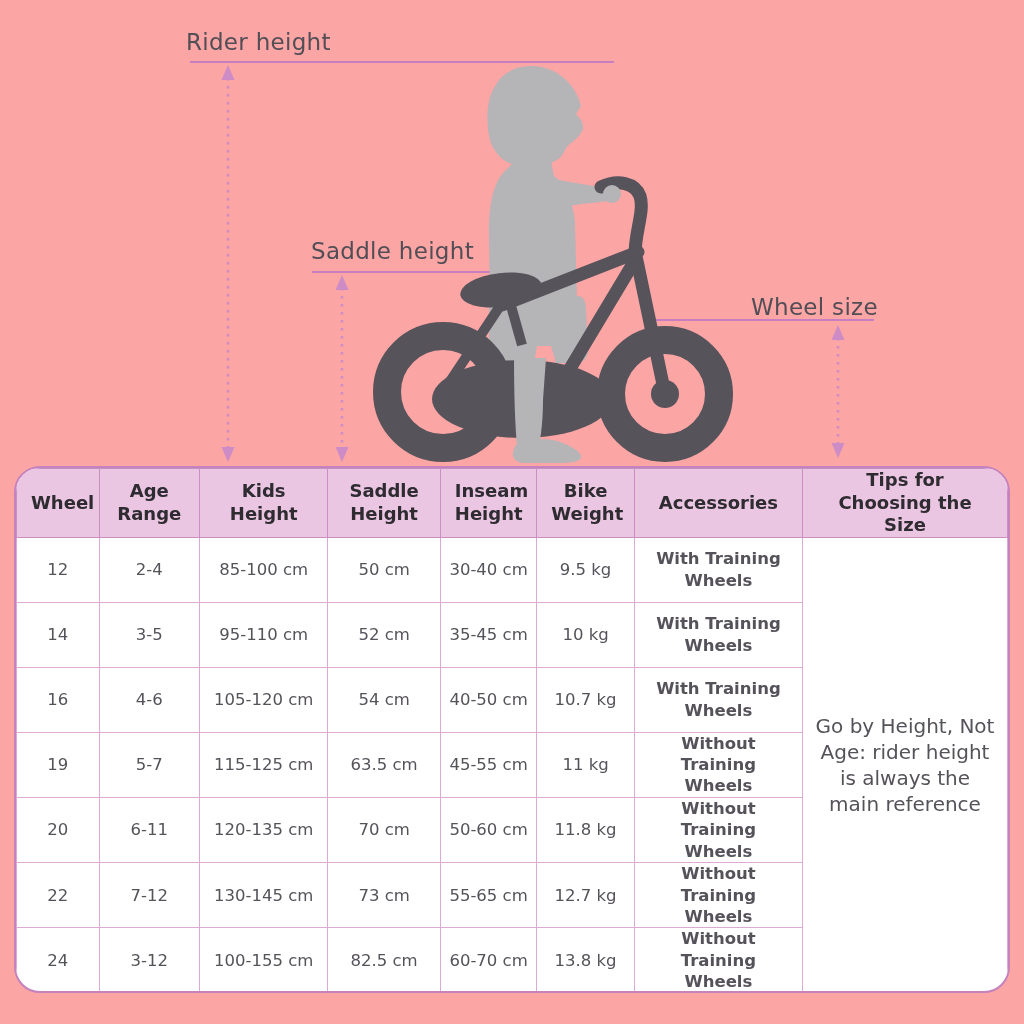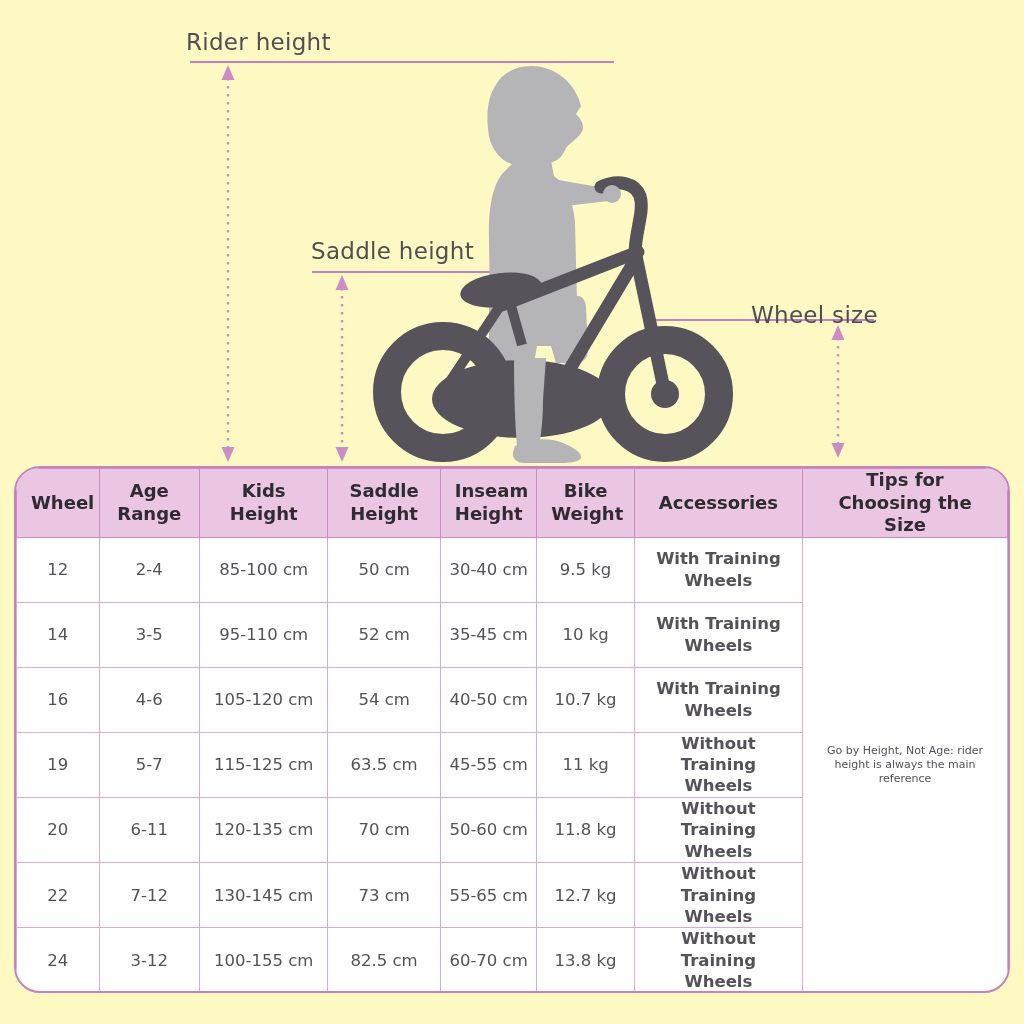--- a/index.html
+++ b/index.html
@@ -1,36 +1,36 @@
 <!DOCTYPE html>
 <html><head>
 <meta charset="utf-8">
 <style>
   html,body{margin:0;padding:0;background:#ffffff;width:1024px;height:1024px;overflow:hidden;
     font-family:"DejaVu Sans","Liberation Sans",sans-serif;}
-  .stage{position:relative;width:1024px;height:1024px;background:#fef9c3;}
+  .stage{position:relative;width:1024px;height:1024px;background:#fca5a5;}
 
   
   .figure{position:absolute;left:0;top:0;width:1024px;height:466px;}
   .figure svg{position:absolute;left:0;top:0;}
   .ann-label{position:absolute;color:#514e56;font-size:23px;letter-spacing:.3px;white-space:nowrap;}
   .lbl-rider{left:186px;top:29px;}
   .lbl-saddle{left:311px;top:238px;}
-  .lbl-wheel{left:751px;top:302px;}
+  .lbl-wheel{left:751px;top:294px;}
 
   
   .table-wrap{position:absolute;left:14px;top:466px;width:996px;height:527px;
     border:2px solid #c583bd;border-radius:26px;overflow:hidden;background:#fff;box-sizing:border-box;}
   table{width:100%;height:100%;border-collapse:collapse;table-layout:fixed;}
   thead th{background:#ebc6e2;border:1px solid #c98fc2;height:65px;
     font-size:18px;font-weight:600;color:#2e2b31;line-height:1.25;padding:0 14px;}
   tbody td{border:1px solid #dcaad5;text-align:center;vertical-align:middle;
     font-size:16.5px;color:#55525a;line-height:1.3;padding:0 6px;height:64px;}
   tbody td.acc span{display:inline-block;max-width:125px;font-weight:bold;}
-  tbody td.tips{font-size:11px;padding:0 12px;}
+  tbody td.tips{font-size:20px;padding:0 12px;}
   
   col.c-size{width:8.33%} col.c-age{width:10.14%} col.c-kids{width:12.95%}
   col.c-sad{width:11.35%} col.c-ins{width:9.74%} col.c-wt{width:9.84%}
   col.c-acc{width:16.97%} col.c-tips{width:20.68%}
 </style>
 </head>
 <body>
 
 <div class="stage">
 

